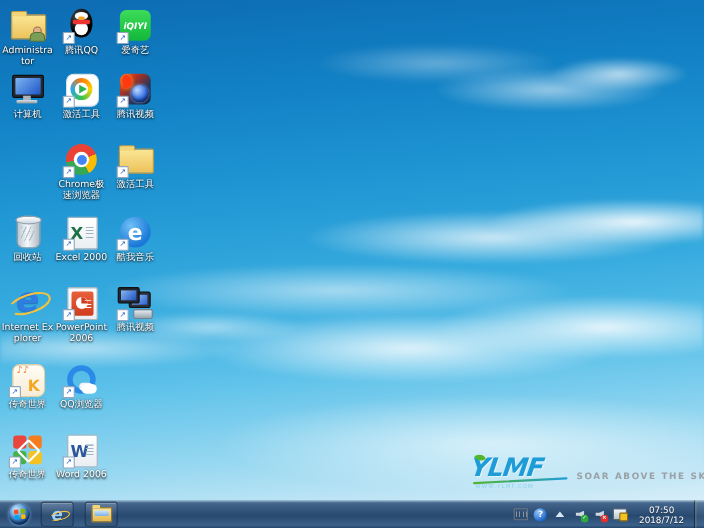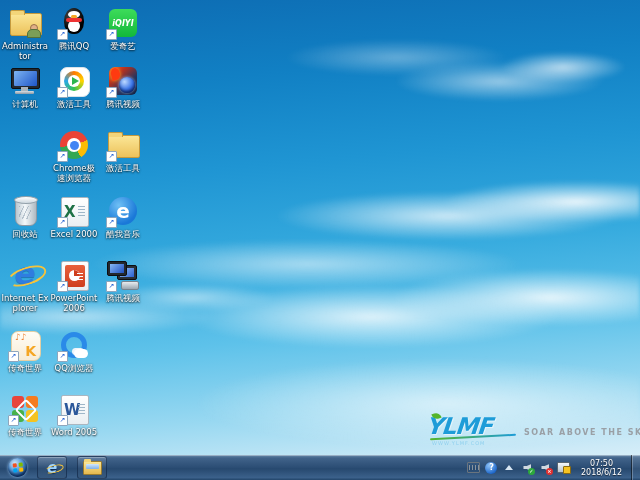--- a/index.html
+++ b/index.html
@@ -311,21 +311,21 @@
     <div class="lbl">QQ浏览器</div>
   </div>
   <div class="cell" style="left:50px;top:392px">
     <div class="ic">
       <div class="doc">
           <span class="lt w-blue">W</span>
           <span class="bars"></span>
         </div>
       <span class="sc">↗</span>
     </div>
-    <div class="lbl">Word 2005</div>
+    <div class="lbl">Word 2006</div>
   </div>
 
   <div class="cell" style="left:99px;top:6px">
     <div class="ic">
       <div class="iqy">iQIYI</div>
       <span class="sc">↗</span>
     </div>
     <div class="lbl">爱奇艺</div>
   </div>
   <div class="cell" style="left:99px;top:64px">
@@ -405,18 +405,18 @@
         </div>
       <div class="tr">
           <span class="spk"></span>
           <span class="badge bg-err">×</span>
         </div>
       <div class="tr">
           <span class="net"></span>
         </div>
       <div id="clock">
         <div>07:50</div>
-        <div>2018/6/12</div>
+        <div>2018/7/12</div>
       </div>
       <div id="showdesk"></div>
     </div>
   </div>
 </div>
 
 </body></html>

